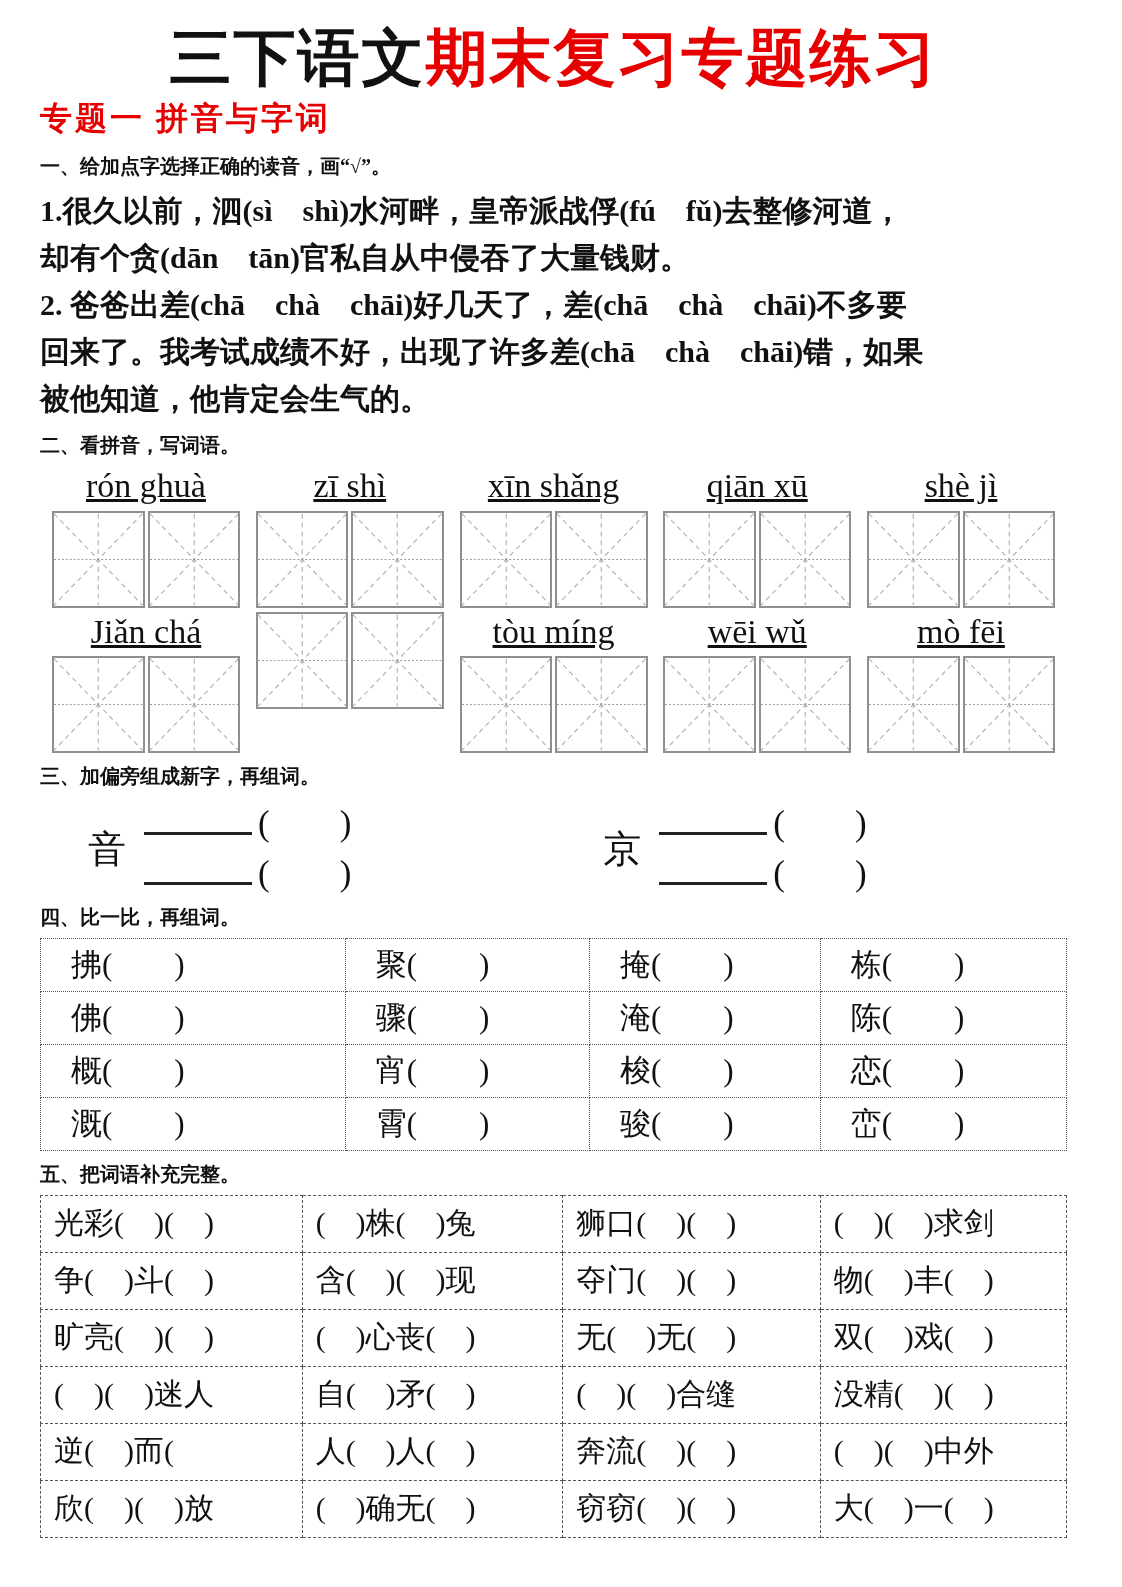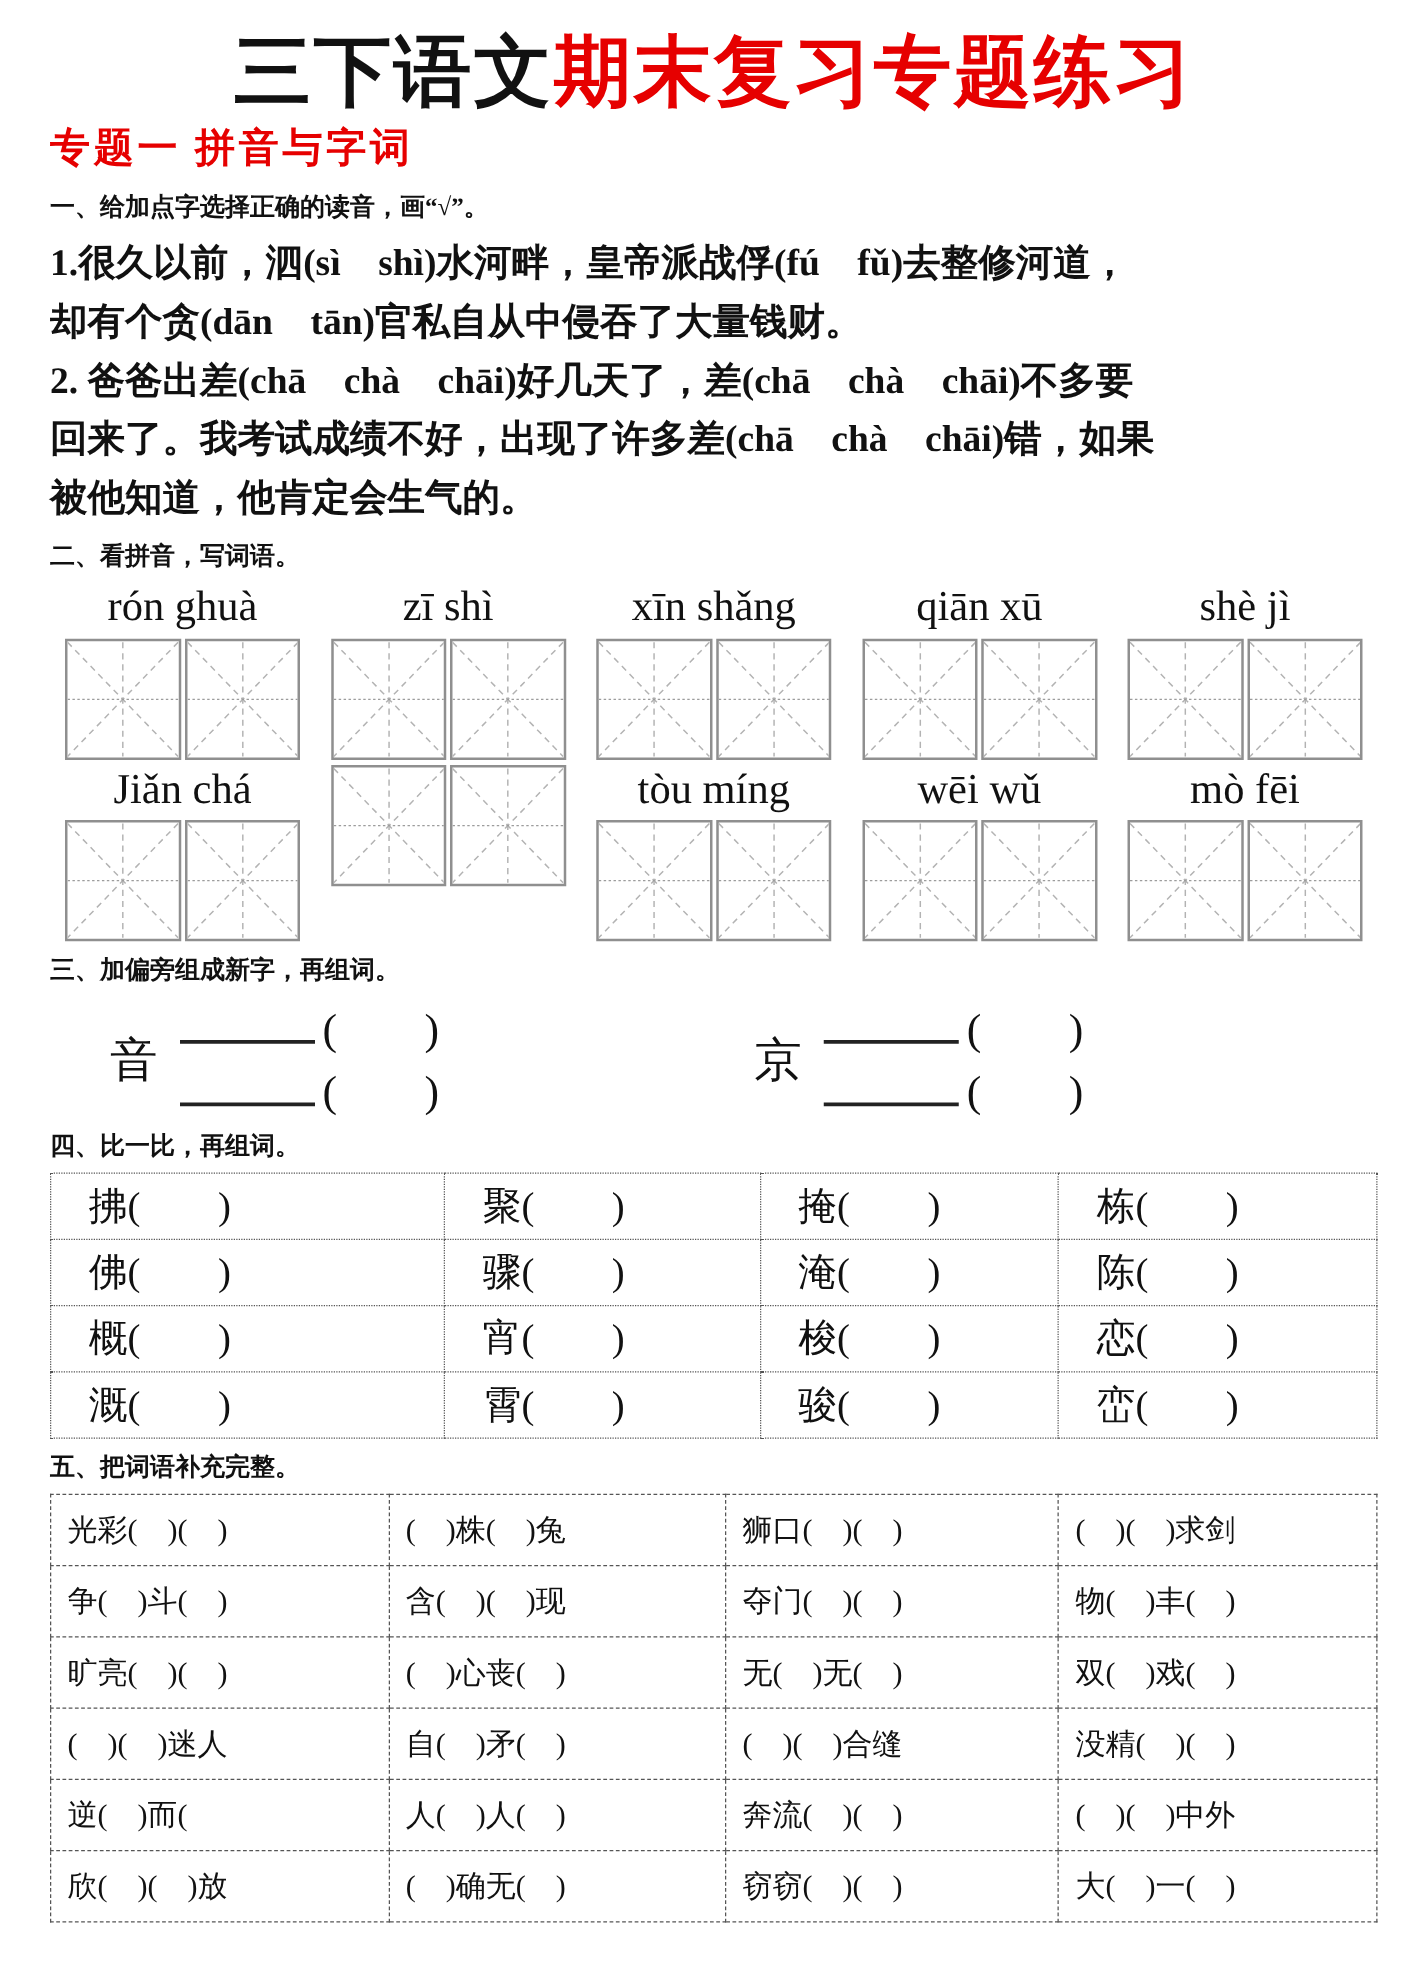--- a/index.html
+++ b/index.html
@@ -1,35 +1,35 @@
 <!DOCTYPE html>
 <html><head>
 <meta charset="utf-8">
 <style>
   html,body{margin:0;padding:0;background:#ffffff;}
   .page{
     width:1122px;height:1587px;background:#ffffff;box-sizing:border-box;
-    padding:24px 20px 0 40px;overflow:hidden;color:#111;
+    padding:24px 55px 0 40px;overflow:hidden;color:#111;
     font-family:"Liberation Serif","DejaVu Serif",serif;
   }
   .red{color:#e60000;}
   .title{
     text-align:center;font-size:62px;font-weight:900;margin:0 0 4px 0;
     letter-spacing:2px;line-height:1.12;white-space:nowrap;
   }
   .subtitle{
     text-align:left;font-size:32px;font-weight:900;margin:4px 0 10px 0;
     letter-spacing:3px;
   }
   .heading{font-size:20px;margin:8px 0 6px 0;line-height:1.5;white-space:nowrap;font-weight:700;}
   .line{font-size:30px;line-height:47px;margin:0;white-space:nowrap;font-weight:bold;}
 
   
   .pinyin-row{display:flex;justify-content:space-between;padding:0 12px;margin-top:4px;}
-  .pin-group{width:188px;}
+  .pin-group{width:188px;text-decoration:underline;}
   .pin-label{text-align:center;font-size:34px;line-height:1.15;margin-bottom:5px;white-space:nowrap;}
   .pair{display:flex;gap:3px;justify-content:center;}
   .gb{display:block;border:2px solid #8f8f8f;background:#fff;}
   .gb line{stroke:#b3b3b3;stroke-width:1.2;stroke-dasharray:5 4;}
   .gb line.h{stroke:#9c9c9c;stroke-dasharray:2 2;}
 
   
   .sec3-row{display:flex;align-items:center;margin:14px 0 6px 0;}
   .radical-group{display:flex;align-items:center;gap:18px;}
   .radical-group.g1{margin-left:48px;}
@@ -37,21 +37,21 @@
   .radical-char{font-size:38px;line-height:1;}
   .blank-rows{display:flex;flex-direction:column;gap:12px;}
   .blank-row{display:flex;align-items:baseline;}
   .uline{display:inline-block;width:108px;border-bottom:3px solid #222;height:26px;margin-right:6px;}
   .paren{font-size:35px;line-height:1.1;}
 
   
   table{border-collapse:collapse;width:100%;table-layout:fixed;margin-top:4px;}
   td{vertical-align:middle;white-space:nowrap;overflow:hidden;}
   .t4 td{border:1.6px dotted #555;font-size:31px;height:50px;padding-left:30px;}
-  .t5 td{border:1.4px dashed #555;font-size:24px;height:54px;padding-left:13px;}
+  .t5 td{border:1.4px dashed #555;font-size:30px;height:54px;padding-left:13px;}
 </style>
 </head>
 <body>
 
 <div class="page">
 
   <h1 class="title"><span>三下语文</span><span class="red">期末复习专题练习</span></h1>
   <div class="subtitle red">专题一 拼音与字词</div>
 
   <div>

